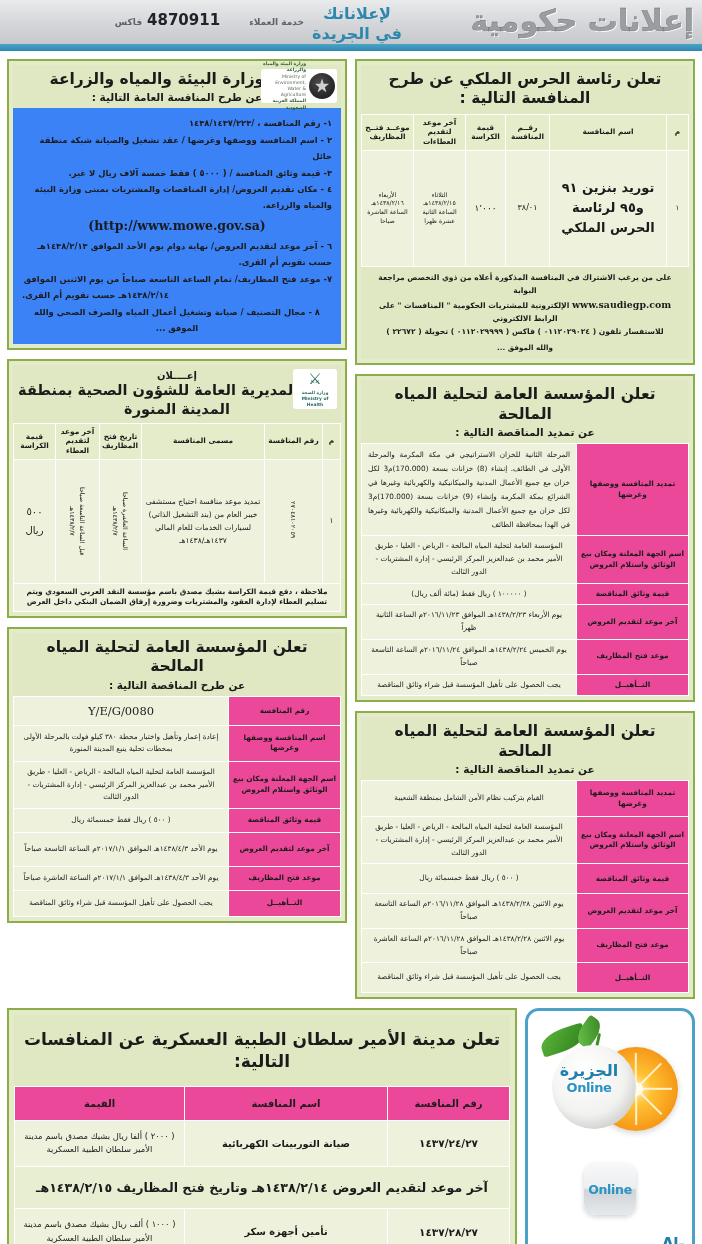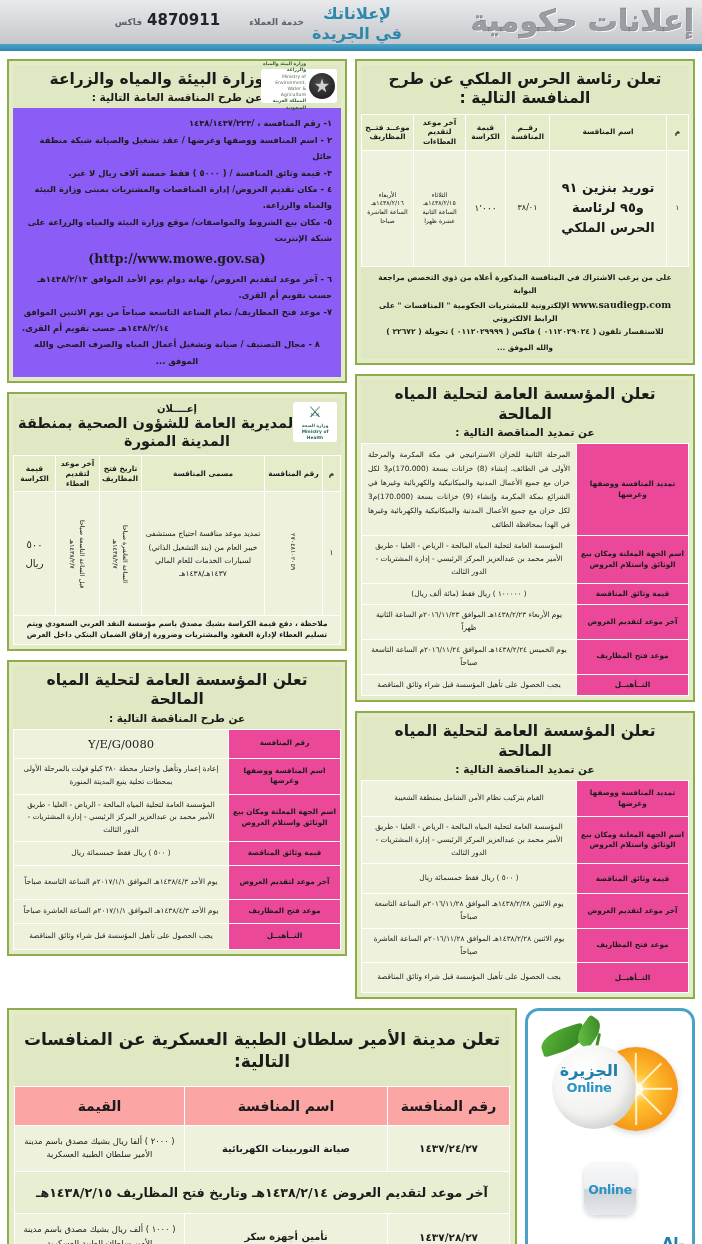--- a/index.html
+++ b/index.html
@@ -136,21 +136,21 @@
     background: #dfe8c2;
     padding: 5px 6px 5px 6px;
     text-align: center;
     font-size: 7.6px; font-weight: bold; color: #1b1b1b; line-height: 1.7;
   }
   .p-foot .ltr { font-family: "DejaVu Serif", serif; font-size: 9.4px; direction: ltr; display: inline; }
   .p-foot .blessing { font-size: 7.2px; margin-top: 3px; }
 
   
   .bullets {
-    background: #8b5cf6;
+    background: #3b82f6;
     padding: 7px 9px 8px 9px;
   }
   .bullets li {
     list-style: none;
     font-size: 8.4px; font-weight: bold; color: #1b1b1b;
     line-height: 1.95; text-align: justify;
   }
   .bullets li.ctr { text-align: center; }
   .bullets li.rt { text-align: right; }
   .bullets .url {
@@ -192,22 +192,22 @@
 
   
   .bottom { display: flex; gap: 8px; align-items: stretch; padding: 0 7px 6px 7px; }
   .bottom .adcol { width: 170px; flex: 0 0 170px; }
   .bottom .bigcol { flex: 1 1 auto; }
 
   .big-panel { border: 2px solid #8cae4a; background: #e3ebc8; padding: 5px; height: 100%; }
   .big-panel .p-head h2 { font-size: 17px; }
   table.big { width: 100%; border-collapse: collapse; table-layout: fixed; }
   table.big th {
-    background: #fca5a5; border: 1px solid #fff;
-    font-size: 14px; font-weight: bold; color: #1b1b1b; padding: 11px 4px;
+    background: #ec4899; border: 1px solid #fff;
+    font-size: 10px; font-weight: bold; color: #1b1b1b; padding: 11px 4px;
   }
   table.big td {
     background: #eef2dd; border: 1px solid #fff;
     font-size: 9px; color: #1b1b1b; padding: 9px 6px; text-align: center; line-height: 1.55;
   }
   table.big td.nm { font-size: 9.8px; font-weight: bold; }
   table.big td.num { font-size: 10.5px; font-weight: bold; }
   table.big td.val { font-size: 8.4px; line-height: 1.6; }
   table.big tr.deadline td {
     background: #e8eed1;
@@ -438,21 +438,20 @@
           </div>
           <h2>تعلن وزارة البيئة والمياه والزراعة</h2>
           <div class="sub">عن طرح المنافسة العامة التالية :</div>
         </div>
         <div class="bullets">
           <ul>
             <li class="rt">١- رقم المنافسة ، /١٤٣٨/١٤٣٧/٢٢٣</li>
             <li class="rt">٢ - اسم المنافسة ووصفها وغرضها / عقد تشغيل والصيانة شبكة منطقة حائل</li>
             <li class="rt">٣- قيمة وثائق المنافسة / ( ٥٠٠٠ ) فقط خمسة آلاف ريال لا غير.</li>
             <li class="rt">٤ - مكان تقديم العروض/ إدارة المناقصات والمشتريات بمبنى وزارة البيئة والمياه والزراعة.</li>
-            <li class="rt">٥- مكان بيع الشروط والمواصفات/ موقع وزارة البيئة والمياه والزراعة على شبكة الإنترنت</li>
             <li class="ctr"><span class="url">(http://www.mowe.gov.sa)</span></li>
             <li class="rt">٦ - آخر موعد لتقديم العروض/ نهاية دوام يوم الأحد الموافق ١٤٣٨/٢/١٣هـ حسب تقويم أم القرى.</li>
             <li>٧- موعد فتح المظاريف/ تمام الساعة التاسعة صباحاً من يوم الاثنين الموافق</li>
             <li class="rt" style="text-align:left">١٤٣٨/٢/١٤هـ حسب تقويم أم القرى.</li>
             <li class="ctr">٨ - مجال التصنيف / صيانة وتشغيل أعمال المياه والصرف الصحي    والله الموفق ...</li>
           </ul>
         </div>
       </div>
 
       <div class="panel">

